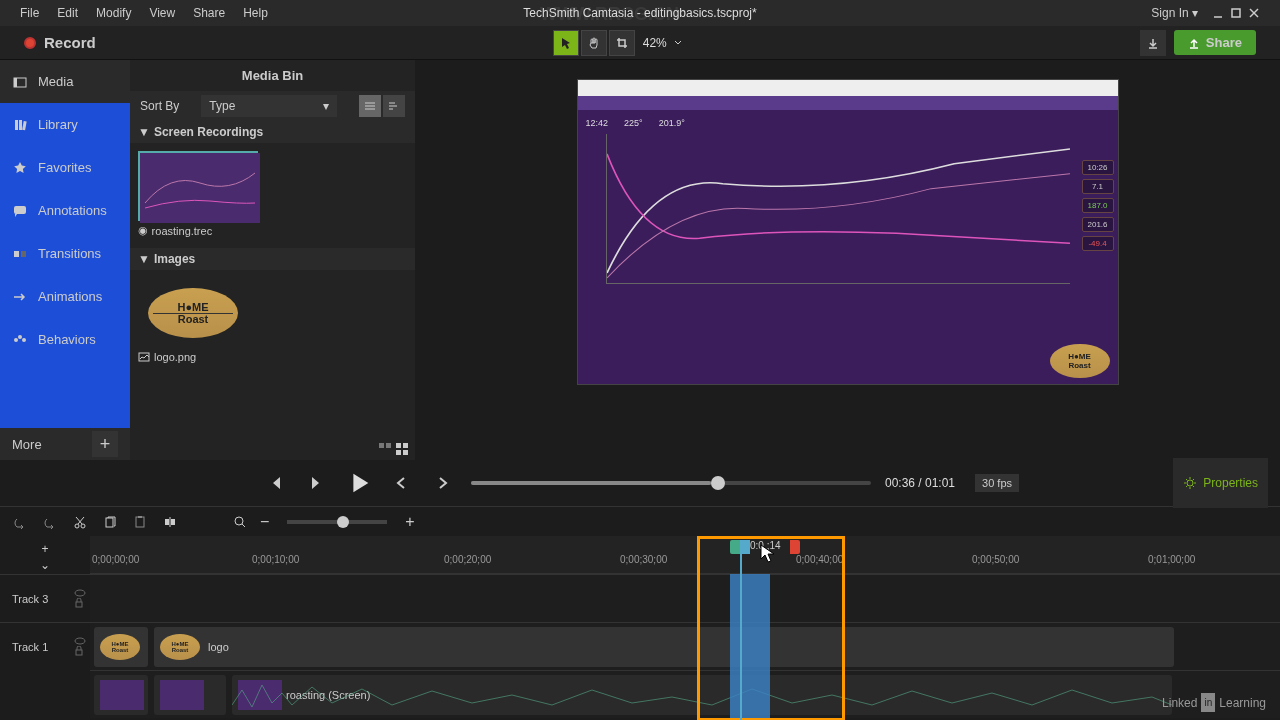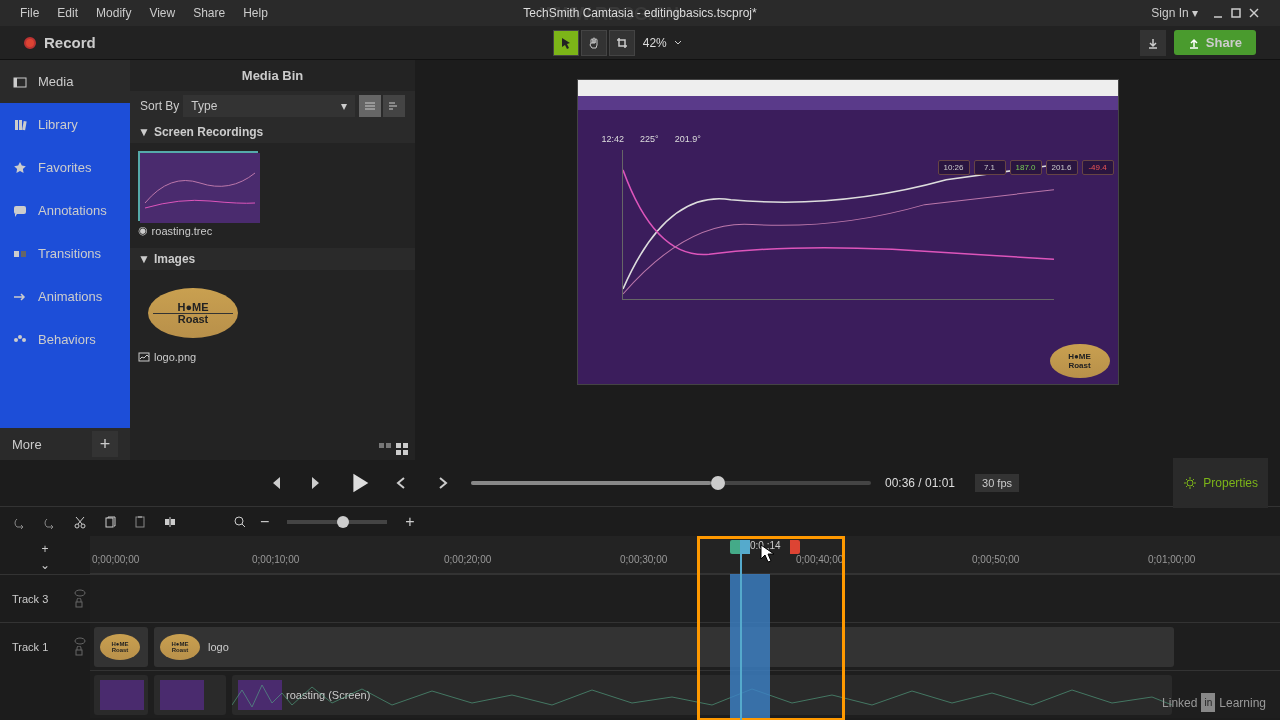--- a/index.html
+++ b/index.html
@@ -22,44 +22,44 @@
 .share{background:#4a9b2e;padding:5px 14px;border-radius:3px;font-size:13px;font-weight:600;display:flex;gap:6px;align-items:center}
 .dl{width:26px;height:26px;background:#333;display:flex;align-items:center;justify-content:center}
 .main{display:flex;height:400px}
 .sidebar{width:130px;background:#1d4ed8;display:flex;flex-direction:column}
 .sb-item{height:43px;display:flex;align-items:center;gap:10px;padding:0 12px;font-size:13px;cursor:pointer}
 .sb-item.active{background:#2a2a2a}
 .sb-item.more{margin-top:auto;justify-content:space-between;background:#2a2a2a;height:32px}
 .add-btn{width:26px;height:26px;background:#333;display:flex;align-items:center;justify-content:center;font-size:18px}
 .mediabin{width:285px;background:#232323;position:relative}
 .mb-title{text-align:center;padding:8px;font-size:13px;font-weight:600}
-.sort-row{display:flex;align-items:center;gap:4px;padding:4px 10px;background:#2a2a2a}
+.sort-row{display:flex;align-items:center;gap:22px;padding:4px 10px;background:#2a2a2a}
 .sort-row span{font-size:12px}
 .sort-sel{flex:1;background:#333;padding:4px 8px;font-size:12px;display:flex;justify-content:space-between}
 .view-btns{display:flex;gap:2px}
 .vb{width:22px;height:22px;background:#444;display:flex;align-items:center;justify-content:center}
 .vb.active{background:#666}
 .section-hdr{display:flex;align-items:center;gap:4px;padding:4px 8px;font-size:12px;font-weight:600;background:#2a2a2a}
 .thumb-grid{padding:8px}
 .thumb{width:120px;display:inline-block}
 .thumb-img{width:120px;height:70px;background:#4a2b6e;border:1px solid #666;position:relative}
 .thumb-img.sel{border:2px solid #5aa}
 .thumb-lbl{font-size:11px;padding:3px 0;display:flex;align-items:center;gap:4px}
 .logo-oval{width:90px;height:50px;background:linear-gradient(#c9a050,#b8904a);border-radius:50%;display:flex;flex-direction:column;align-items:center;justify-content:center;font-size:11px;font-weight:bold;color:#222;margin:10px}
 .logo-oval::after{content:'';position:absolute;width:80px;height:1px;background:#333}
 .grid-view{position:absolute;bottom:4px;right:6px;display:flex;gap:3px}
 .canvas-area{flex:1;display:flex;align-items:flex-start;justify-content:center;background:#1c1c1c;padding-top:20px;position:relative}
 .canvas{width:540px;height:304px;background:#3b1d5c;position:relative;box-shadow:0 0 0 1px #444}
 .canvas-top{height:16px;background:#eee}
 .canvas-header{height:14px;background:#5a3a8a;display:flex;align-items:center;padding:0 6px;gap:4px}
-.canvas-body{padding:24px;position:relative;height:calc(100% - 30px)}
+.canvas-body{padding:8px;position:relative;height:calc(100% - 30px)}
 .roast-stats{display:flex;gap:16px;font-size:9px;color:#ddd;margin-bottom:6px}
 .roast-chart{height:150px;border-left:1px solid #666;border-bottom:1px solid #666;position:relative;margin:4px 40px 4px 20px}
 .curve{position:absolute;width:100%;height:100%}
-.side-badges{position:absolute;right:4px;top:50px;display:flex;flex-direction:row;gap:4px}
+.side-badges{position:absolute;right:4px;top:50px;display:flex;flex-direction:column;gap:4px}
 .badge{background:#2a1540;border:1px solid #644;padding:2px 4px;font-size:8px;border-radius:2px;width:32px;text-align:center}
 .badge.grn{color:#7c5}
 .badge.red{color:#e55}
 .small-logo{position:absolute;bottom:6px;right:8px;width:60px;height:34px;background:linear-gradient(#c9a050,#b8904a);border-radius:50%;display:flex;flex-direction:column;align-items:center;justify-content:center;font-size:8px;font-weight:bold;color:#222}
 .playback{height:46px;background:#1c1c1c;display:flex;align-items:center;justify-content:center;gap:14px;position:relative}
 .pb-btn{width:28px;height:28px;display:flex;align-items:center;justify-content:center;cursor:pointer}
 .play-btn svg{width:30px;height:30px}
 .scrubber{width:400px;height:4px;background:#444;position:relative;border-radius:2px}
 .scrub-fill{height:100%;width:60%;background:#888;border-radius:2px}
 .scrub-head{position:absolute;top:-5px;left:60%;width:14px;height:14px;background:#ccc;border-radius:50%}

